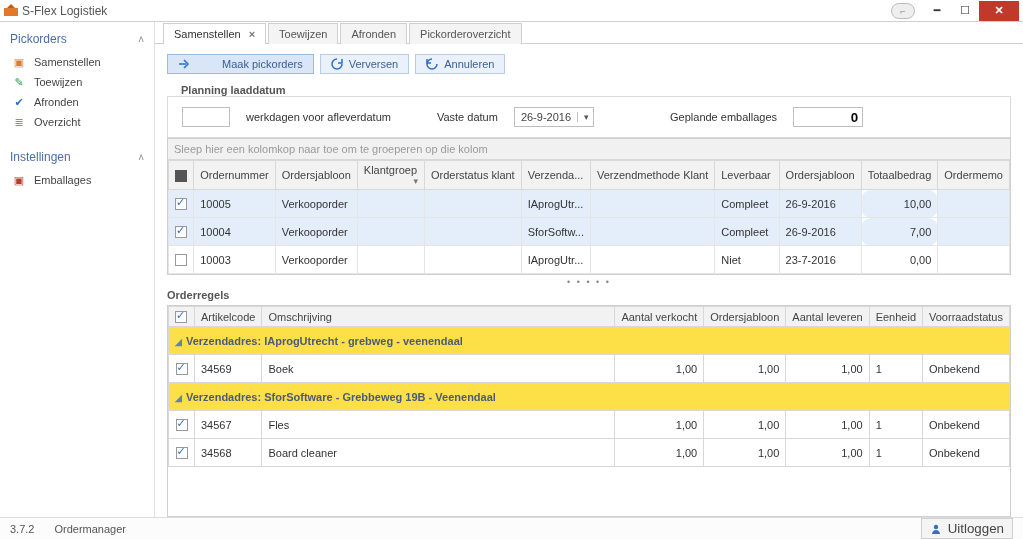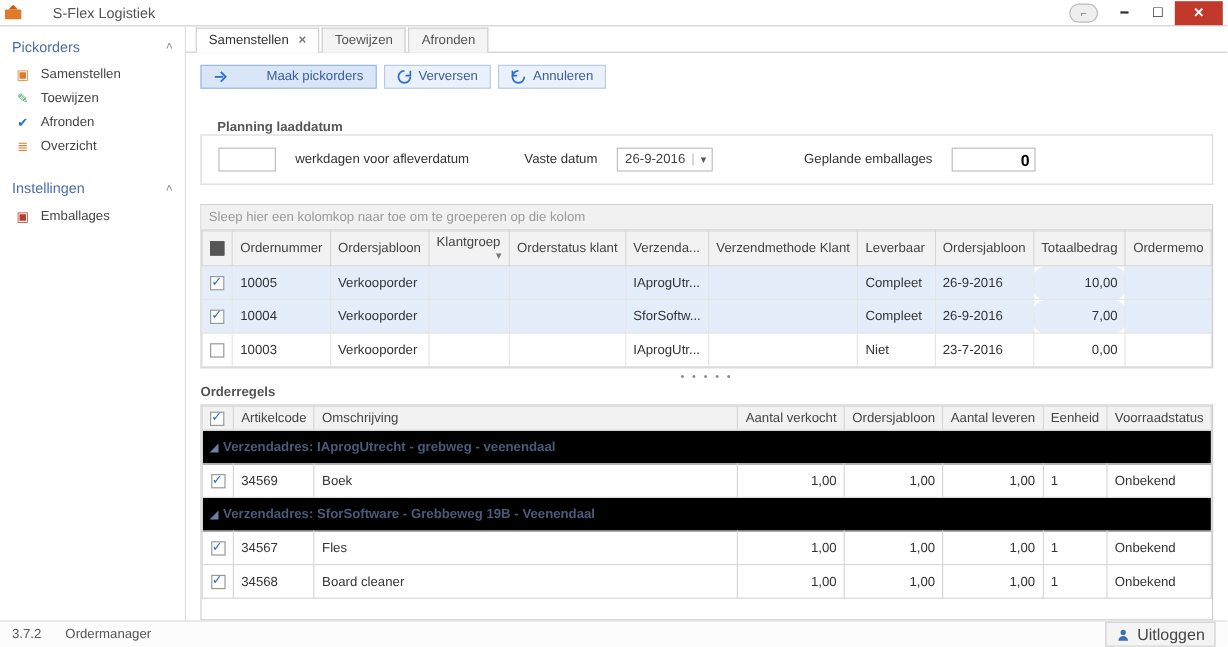--- a/index.html
+++ b/index.html
@@ -18,21 +18,21 @@
   
   .titlebar {
     height: 22px;
     background: #fff;
     border-bottom: 1px solid #d0d0d0;
     display: flex;
     align-items: center;
     padding: 0 4px;
   }
   .titlebar .app-icon { width:14px; height:14px; margin-right:4px; }
-  .titlebar .title { color:#555; font-size:12px; flex:1;margin-left:22px; }
+  .titlebar .title { color:#555; font-size:12px; flex:1; }
   .titlebar .win-btns { display:flex; align-items:center; }
   .titlebar .pin {
     width:24px; height:16px; border:1px solid #bbb; border-radius:8px;
     background:#eee; margin-right:8px; display:flex; align-items:center; justify-content:center;
   }
   .titlebar .btn { width:28px; height:20px; display:flex; align-items:center; justify-content:center; font-size:11px; color:#333; }
   .titlebar .btn.close { background:#c0392b; color:#fff; width:40px; font-weight:bold; }
   
   .body { flex:1; display:flex; min-height:0; }
   
@@ -63,21 +63,21 @@
   
   .toolbar { padding:10px 12px 6px 12px; display:flex; gap:6px; }
   .tbtn {
     border:1px solid #b8cce4; background:#eaf1fb; color:#3b5e97;
     padding:3px 10px; display:flex; align-items:center; gap:6px;
     font-size:11px;
   }
   .tbtn svg{ width:12px; height:12px; }
   .tbtn.primary { background:#d8e6f7; border-color:#9cb9de;gap:32px; }
   
-  .panel { margin:16px 12px; }
+  .panel { margin:0 12px; }
   .panel-title { font-size:11px; font-weight:bold; color:#555; padding:4px 0 0 14px; }
   .panel-body {
     border:1px solid #dadada; border-top:1px solid #dadada;
     padding:10px 14px; display:flex; align-items:center; gap:16px;
     background:#fff;
   }
   .panel-body input.small { width:48px; height:20px; border:1px solid #bfbfbf; padding:0 4px; text-align:right; }
   .panel-body .datebox { display:flex; align-items:center; border:1px solid #bfbfbf; height:20px; }
   .panel-body .datebox span{ padding:0 6px; color:#444; }
   .panel-body .datebox .dd{ border-left:1px solid #bfbfbf; width:16px; text-align:center; color:#555; font-size:9px; }
@@ -96,21 +96,21 @@
   .grid tbody tr.sel { background:#e4eefb; }
   .grid th .dd { float:right; color:#777; font-size:9px; margin-left:4px; }
   .chk { width:12px; height:12px; border:1px solid #999; display:inline-block; vertical-align:middle; background:#fff; position:relative; }
   .chk.on::after{ content:"✓"; position:absolute; top:-3px; left:0; font-size:11px; color:#2a6ed0; }
   .chk.mixed{ background:#555; border-color:#555; }
   
   .splitter { text-align:center; color:#888; padding:2px 0; letter-spacing:2px; font-size:9px; }
   
   .grid2 th, .grid2 td { border:1px solid #d8d8d8; }
   .grouprow td {
-    background:#000000; font-weight:bold; color:#4a5b7a;
+    background:#fde047; font-weight:bold; color:#4a5b7a;
   }
   .grouprow .tri { color:#6a7faa; margin-right:4px; font-size:9px; }
   
   .statusbar {
     height:22px; border-top:1px solid #dcdcdc; background:#fcfcfc;
     display:flex; align-items:center; padding:0 10px; font-size:11px; color:#555;
     justify-content:space-between;
   }
   .statusbar .left { display:flex; gap:20px; }
   .statusbar .logout {
@@ -178,20 +178,23 @@
     <div class="tabs">
       <div class="tab active">
         <span>Samenstellen</span>
         <span class="x">×</span>
       </div>
       <div class="tab">
           <span>Toewijzen</span>
         </div>
       <div class="tab">
           <span>Afronden</span>
+        </div>
+      <div class="tab">
+          <span>Pickorderoverzicht</span>
         </div>
     </div>
 
     <div class="toolbar">
       <button class="tbtn primary">
         <svg viewBox="0 0 12 12">
             <path d="M1 6h7 M6 2l4 4-4 4" stroke="#2a6ed0" stroke-width="1.5" fill="none"></path>
           </svg>
         <span>Maak pickorders</span>
       </button>

